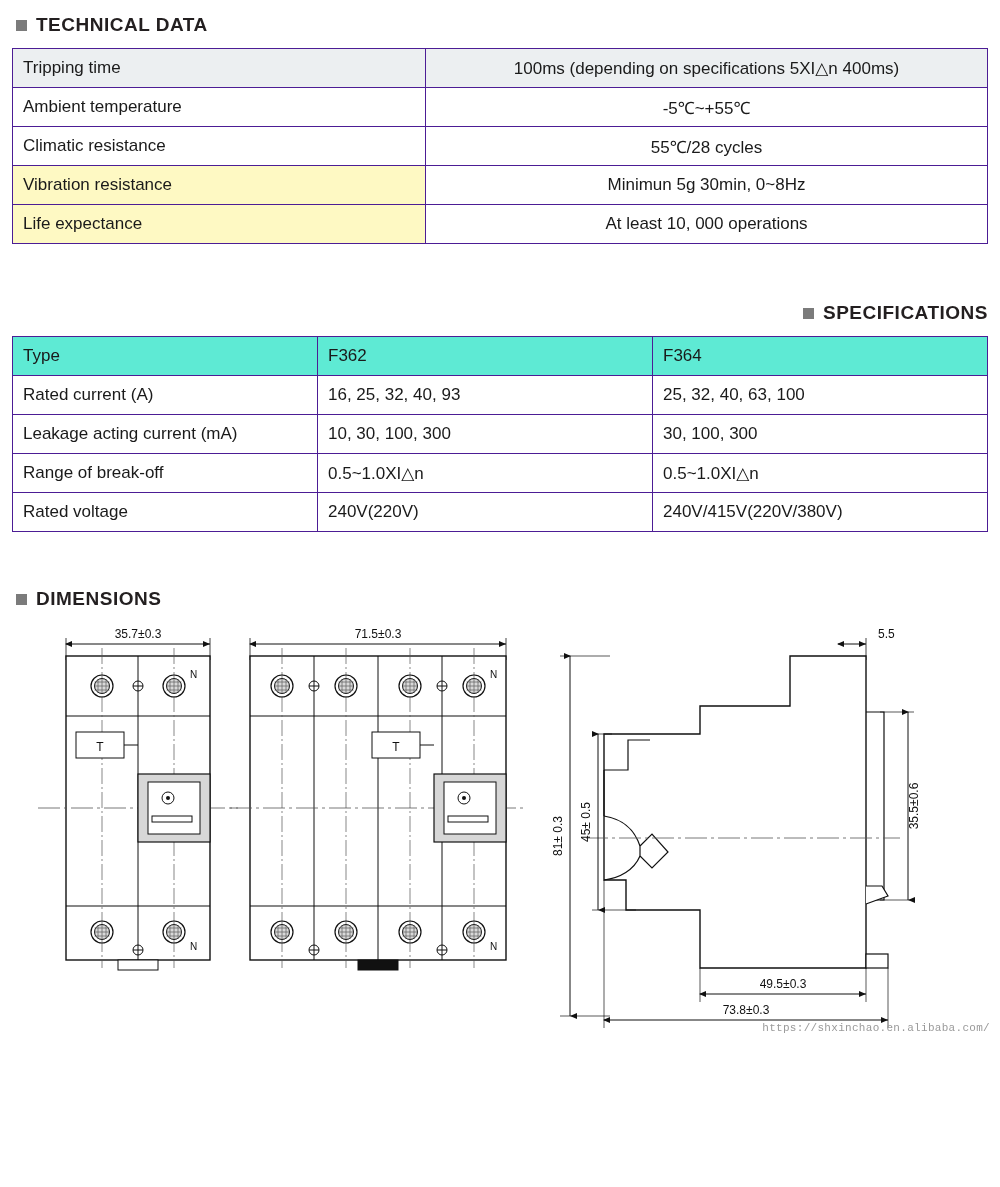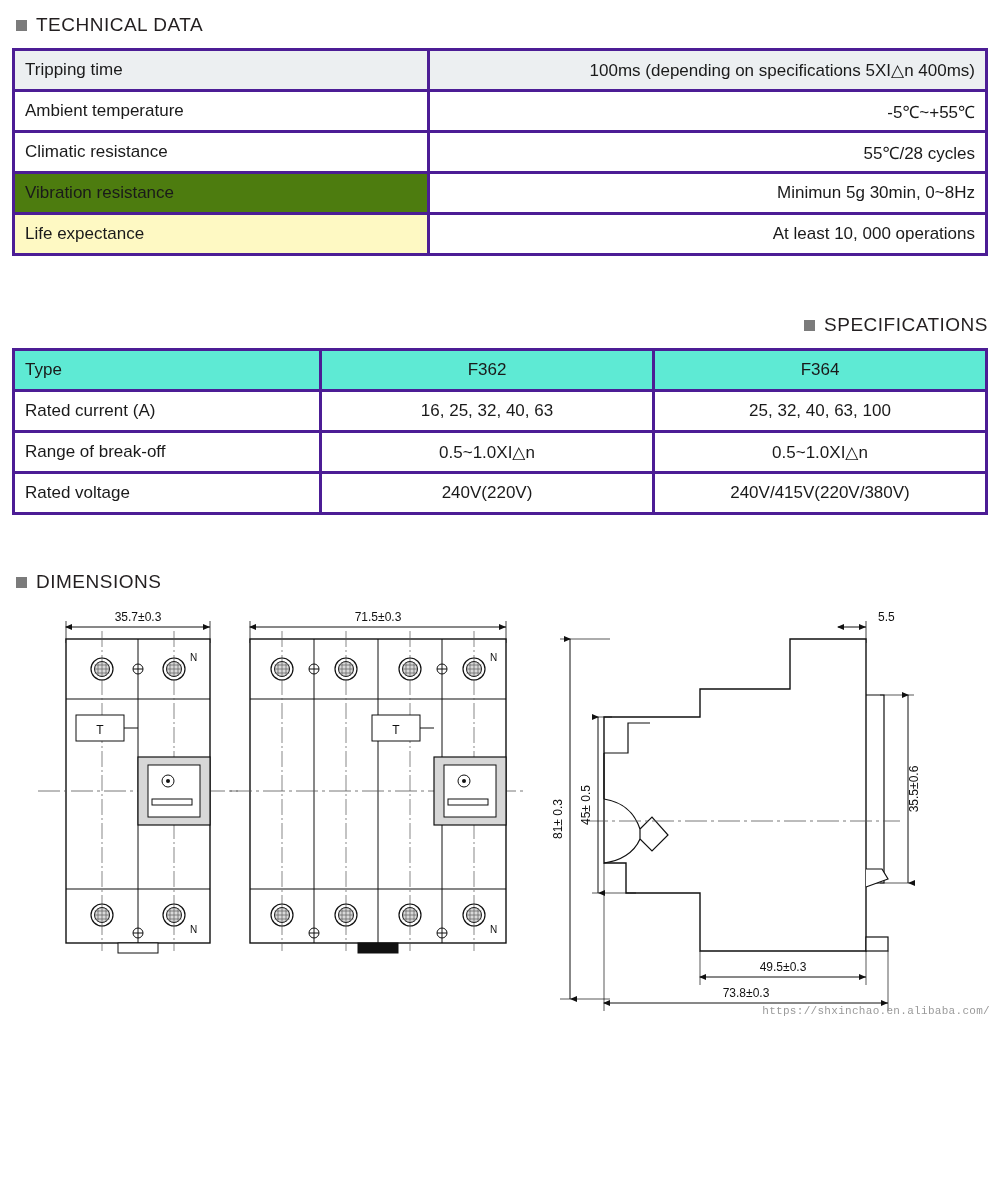--- a/index.html
+++ b/index.html
@@ -6,41 +6,41 @@
   body{
     width:1000px;height:1187px;
     background:#ffffff;
     font-family:"Liberation Sans", sans-serif;
     color:#1a1a1a;
     position:relative;
     overflow:hidden;
   }
   .section-head{
     display:flex;align-items:center;gap:9px;
-    font-size:19px;font-weight:normal;letter-spacing:.5px;
+    font-size:19px;font-weight:bold;letter-spacing:.5px;
     color:#231f20;
   }
   .sq{
     width:11px;height:11px;background:#7b7b7b;display:inline-block;
   }
   .wrap{padding:0 12px;}
   table{
     border-collapse:collapse;width:976px;table-layout:fixed;
     font-size:17px;
   }
   table td{
-    border:3px solid #4c1d95;
+    border:1px solid #4c1d95;
     padding:6px 10px;
     height:26px;
   }
   .tbl-tech .c1{width:392px;text-align:left;background:#eceff1;}
   .tbl-tech tr:first-child td{background:#eceff1;}
-  .tbl-tech .c2{text-align:right;}
+  .tbl-tech .c2{text-align:center;}
   .tbl-spec .c1{width:284px;text-align:left;}
-  .tbl-spec .c2,.tbl-spec .c3{text-align:center;}
+  .tbl-spec .c2,.tbl-spec .c3{}
   .tbl-spec tr:first-child td{background:#5eead4;}
   
   .dim-area{position:relative;width:1000px;height:420px;}
   .wm{
     position:absolute;right:10px;bottom:6px;
     font-family:"Liberation Mono", monospace;
     font-size:11px;color:#9a9a9a;letter-spacing:.3px;margin-left:32px;
   }
   svg{display:block;}
   .t{font-family:"Liberation Sans",sans-serif;font-size:12px;fill:#111;}
@@ -64,21 +64,21 @@
       </tr>
       <tr>
         <td class="c1" style="background:#fff">Ambient temperature</td>
         <td class="c2">-5℃~+55℃</td>
       </tr>
       <tr>
         <td class="c1" style="background:#fff">Climatic resistance</td>
         <td class="c2">55℃/28 cycles</td>
       </tr>
       <tr>
-        <td class="c1" style="background:#4d7c0f">Vibration resistance</td>
+        <td class="c1" style="background:#fef9c3">Vibration resistance</td>
         <td class="c2">Minimun 5g  30min, 0~8Hz</td>
       </tr>
       <tr>
         <td class="c1" style="background:#fef9c3">Life expectance</td>
         <td class="c2">At least 10, 000 operations</td>
       </tr>
     </tbody>
   </table>
 
   <div class="section-head" style="margin:58px 0 12px 4px;justify-content:flex-end;">
@@ -88,22 +88,27 @@
 
   <table class="tbl-spec">
     <tbody>
       <tr>
         <td class="c1">Type</td>
         <td class="c2">F362</td>
         <td class="c3">F364</td>
       </tr>
       <tr>
         <td class="c1">Rated current (A)</td>
-        <td class="c2">16, 25, 32, 40, 63</td>
+        <td class="c2">16, 25, 32, 40, 93</td>
         <td class="c3">25, 32, 40, 63, 100</td>
+      </tr>
+      <tr>
+        <td class="c1">Leakage acting current (mA)</td>
+        <td class="c2">10, 30, 100, 300</td>
+        <td class="c3">30, 100, 300</td>
       </tr>
       <tr>
         <td class="c1">Range of break-off</td>
         <td class="c2">0.5~1.0XI△n</td>
         <td class="c3">0.5~1.0XI△n</td>
       </tr>
       <tr>
         <td class="c1">Rated voltage</td>
         <td class="c2">240V(220V)</td>
         <td class="c3">240V/415V(220V/380V)</td>

